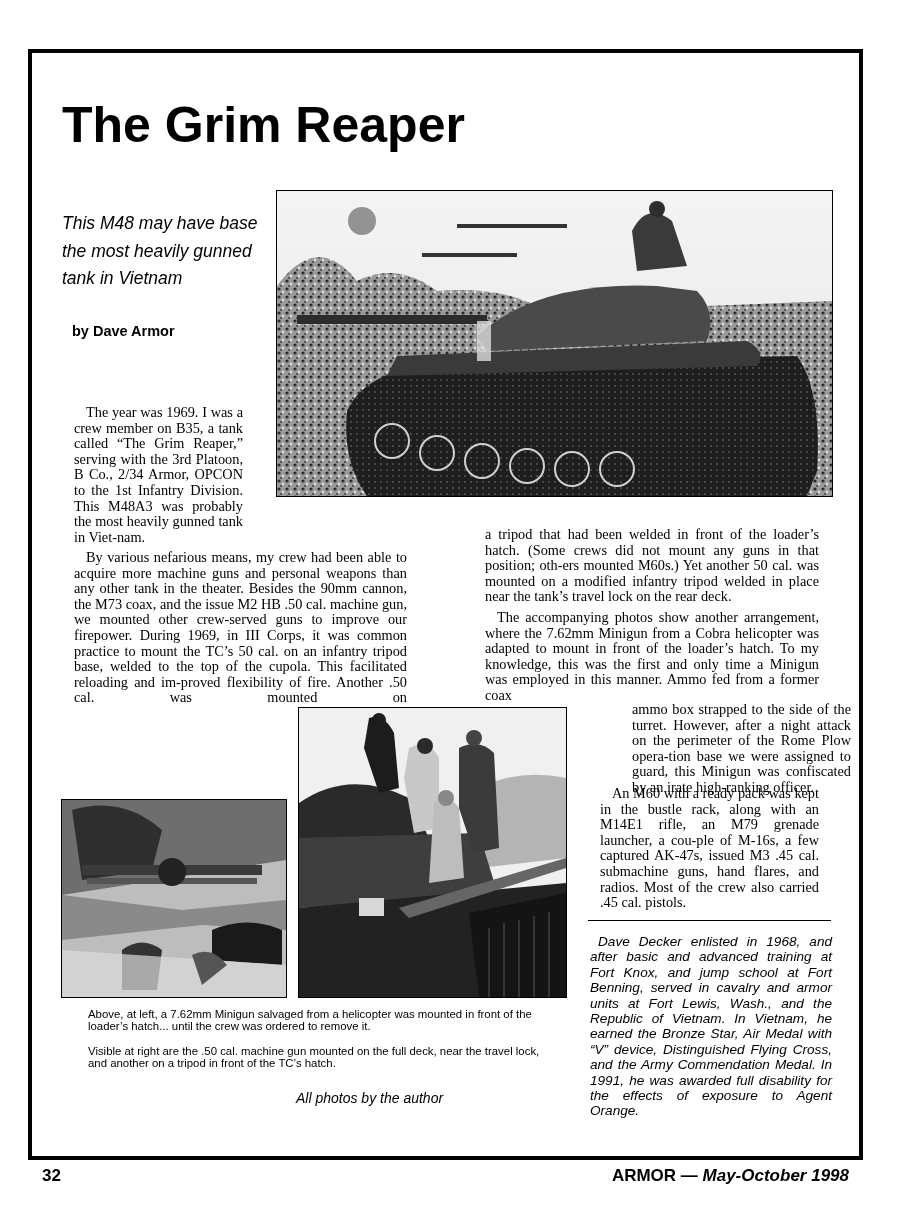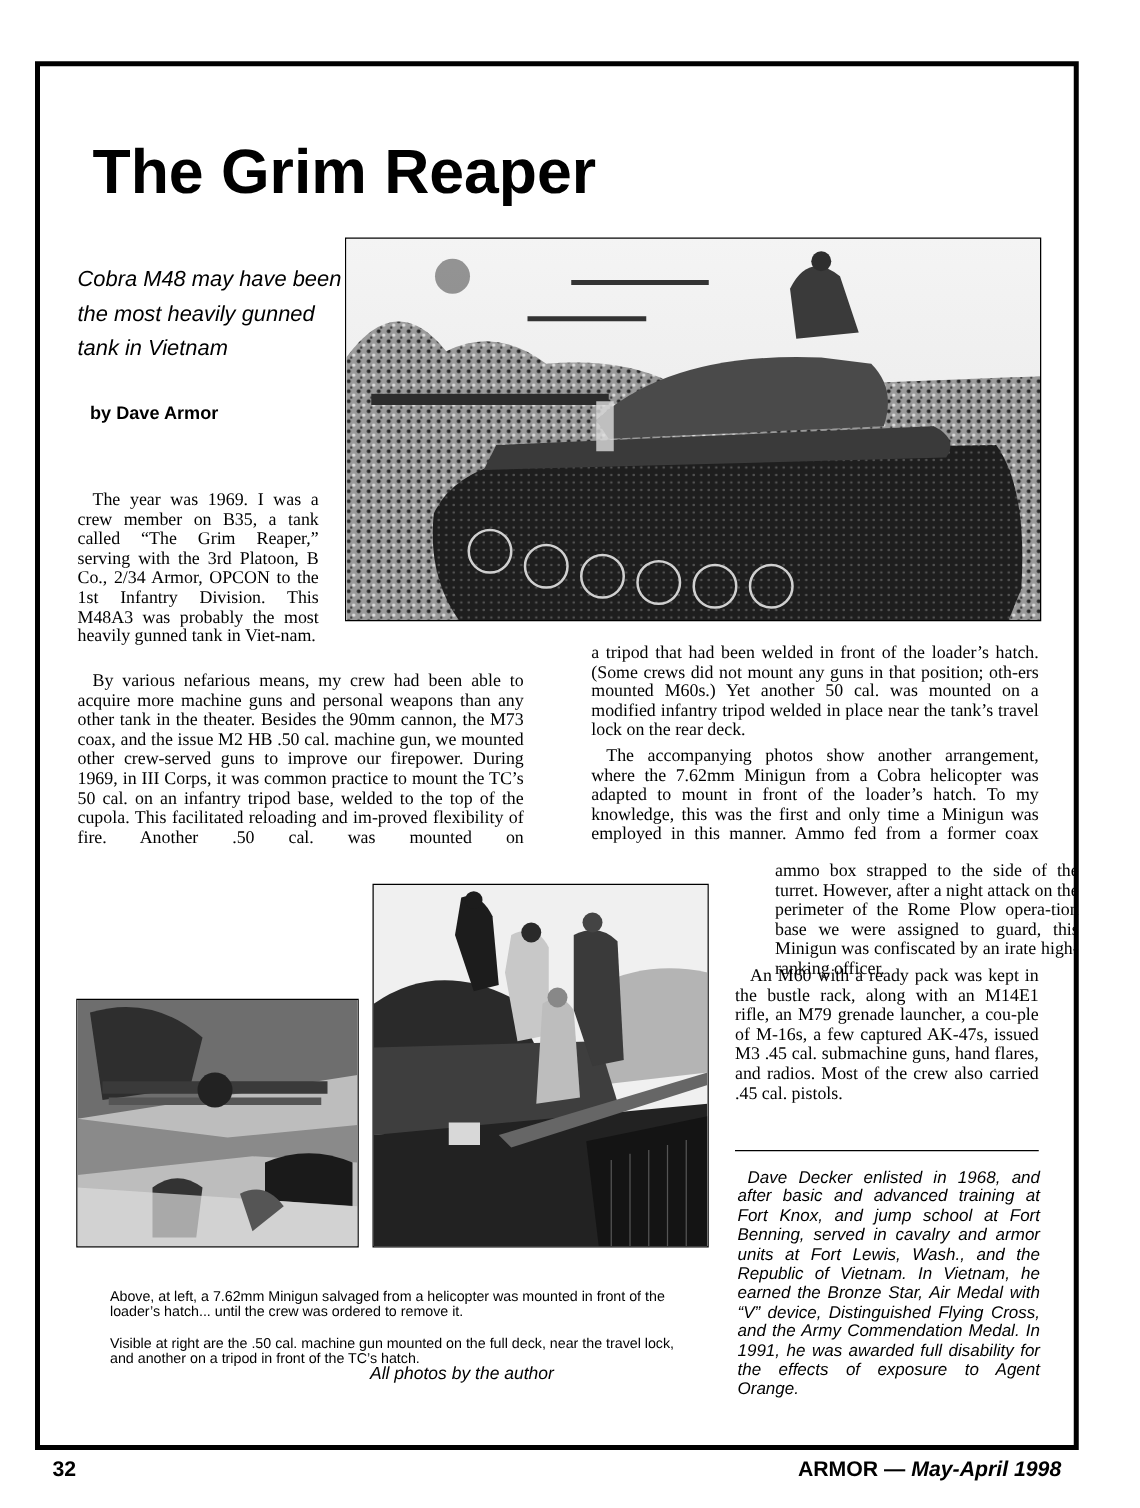--- a/index.html
+++ b/index.html
@@ -3,52 +3,52 @@
 <meta charset="utf-8">
 <style>
   html, body { margin:0; padding:0; background:#ffffff; }
   body { width:912px; height:1206px; position:relative; overflow:hidden; font-family:"Liberation Serif", serif; color:#000; }
   .frame { position:absolute; left:28px; top:49px; width:827px; height:1103px; border:4px solid #000; }
   .abs { position:absolute; }
   .title { left:62px; top:100px; font-family:"Liberation Sans", sans-serif; font-weight:bold; font-size:50px; letter-spacing:0px; line-height:1; }
   .deck { left:62px; top:210px; width:215px; font-family:"Liberation Sans", sans-serif; font-style:italic; font-size:17.5px; line-height:27.5px; }
   .byline { left:72px; top:323px; font-family:"Liberation Sans", sans-serif; font-weight:bold; font-size:14.5px; }
   .body-text { font-size:14.3px; line-height:15.6px; text-align:justify; }
-  .body-text p { margin:0; text-indent:12px; }
+  .body-text p { margin:12px; text-indent:12px; }
   .col1a { left:62px; top:393px; width:193px; }
   .col1b { left:62px; top:538px; width:357px; }
   .col2a { left:473px; top:515px; width:358px; }
   .col2b { left:473px; top:598px; width:358px; }
   .col2c { left:620px; top:690px; width:243px; }
   .col2d { left:588px; top:774px; width:243px; }
   .rule { left:588px; top:920px; width:243px; height:0; border-top:1.5px solid #000; }
   .bio { left:590px; top:934px; width:242px; font-family:"Liberation Sans", sans-serif; font-style:italic; font-size:13.6px; line-height:15.4px; text-align:justify; }
   .bio p { margin:0; text-indent:8px; }
-  .caption { left:88px; width:470px; font-family:"Liberation Sans", sans-serif; font-size:11.4px; line-height:12.4px;margin-top:24px; }
+  .caption { left:88px; width:470px; font-family:"Liberation Sans", sans-serif; font-size:11.4px; line-height:12.4px; }
   .cap1 { top:1008px; }
   .cap2 { top:1045px; }
   .credit { left:296px; top:1090px; font-family:"Liberation Sans", sans-serif; font-style:italic; font-size:14px; }
   .footer-left { left:42px; top:1166px; font-family:"Liberation Sans", sans-serif; font-weight:bold; font-size:17px;text-align:right; }
   .footer-right { right:63px; top:1166px; font-family:"Liberation Sans", sans-serif; font-weight:bold; font-size:17px; }
   .footer-right .pub { font-style:normal; }
   .footer-right .issue { font-style:italic; }
   .photo { position:absolute; border:1px solid #000; overflow:hidden; }
   .photo svg { display:block; width:100%; height:100%; }
   .photo-main { left:276px; top:190px; width:555px; height:305px; }
   .photo-left { left:61px; top:799px; width:224px; height:197px; }
   .photo-right { left:298px; top:707px; width:267px; height:289px; }
 </style>
 </head>
 <body>
 
 <div class="frame"></div>
 
-<h1 class="abs title" style="margin:12px;">The Grim Reaper</h1>
+<h1 class="abs title" style="margin:0;">The Grim Reaper</h1>
 
-<div class="abs deck">Cobra M48 may have been the most heavily gunned tank in Vietnam</div>
+<div class="abs deck">This M48 may have base the most heavily gunned tank in Vietnam</div>
 
 <div class="abs byline">by Dave Armor</div>
 
 <div class="photo photo-main">
   <svg viewBox="0 0 555 305" preserveAspectRatio="none">
     <defs>
       <linearGradient id="skyg" x1="0" y1="0" x2="0" y2="1">
         <stop offset="0" stop-color="#f4f4f4"></stop>
         <stop offset="1" stop-color="#e6e6e6"></stop>
       </linearGradient>
@@ -154,14 +154,14 @@
 <div class="abs caption cap2">Visible at right are the .50 cal. machine gun mounted on the full deck, near the travel lock, and another on a tripod in front of the TC’s hatch.</div>
 <div class="abs credit">All photos by the author</div>
 
 <div class="abs rule"></div>
 <div class="abs bio">
   <p>Dave Decker enlisted in 1968, and after basic and advanced training at Fort Knox, and jump school at Fort Benning, served in cavalry and armor units at Fort Lewis, Wash., and the Republic of Vietnam. In Vietnam, he earned the Bronze Star, Air Medal with “V” device, Distinguished Flying Cross, and the Army Commendation Medal. In 1991, he was awarded full disability for the effects of exposure to Agent Orange.</p>
 </div>
 
 <div class="abs footer-left">32</div>
 <div class="abs footer-right">
-  <span class="pub">ARMOR — </span><span class="issue">May-April 1998</span>
+  <span class="pub">ARMOR — </span><span class="issue">May-October 1998</span>
 </div>
 
 </body></html>

